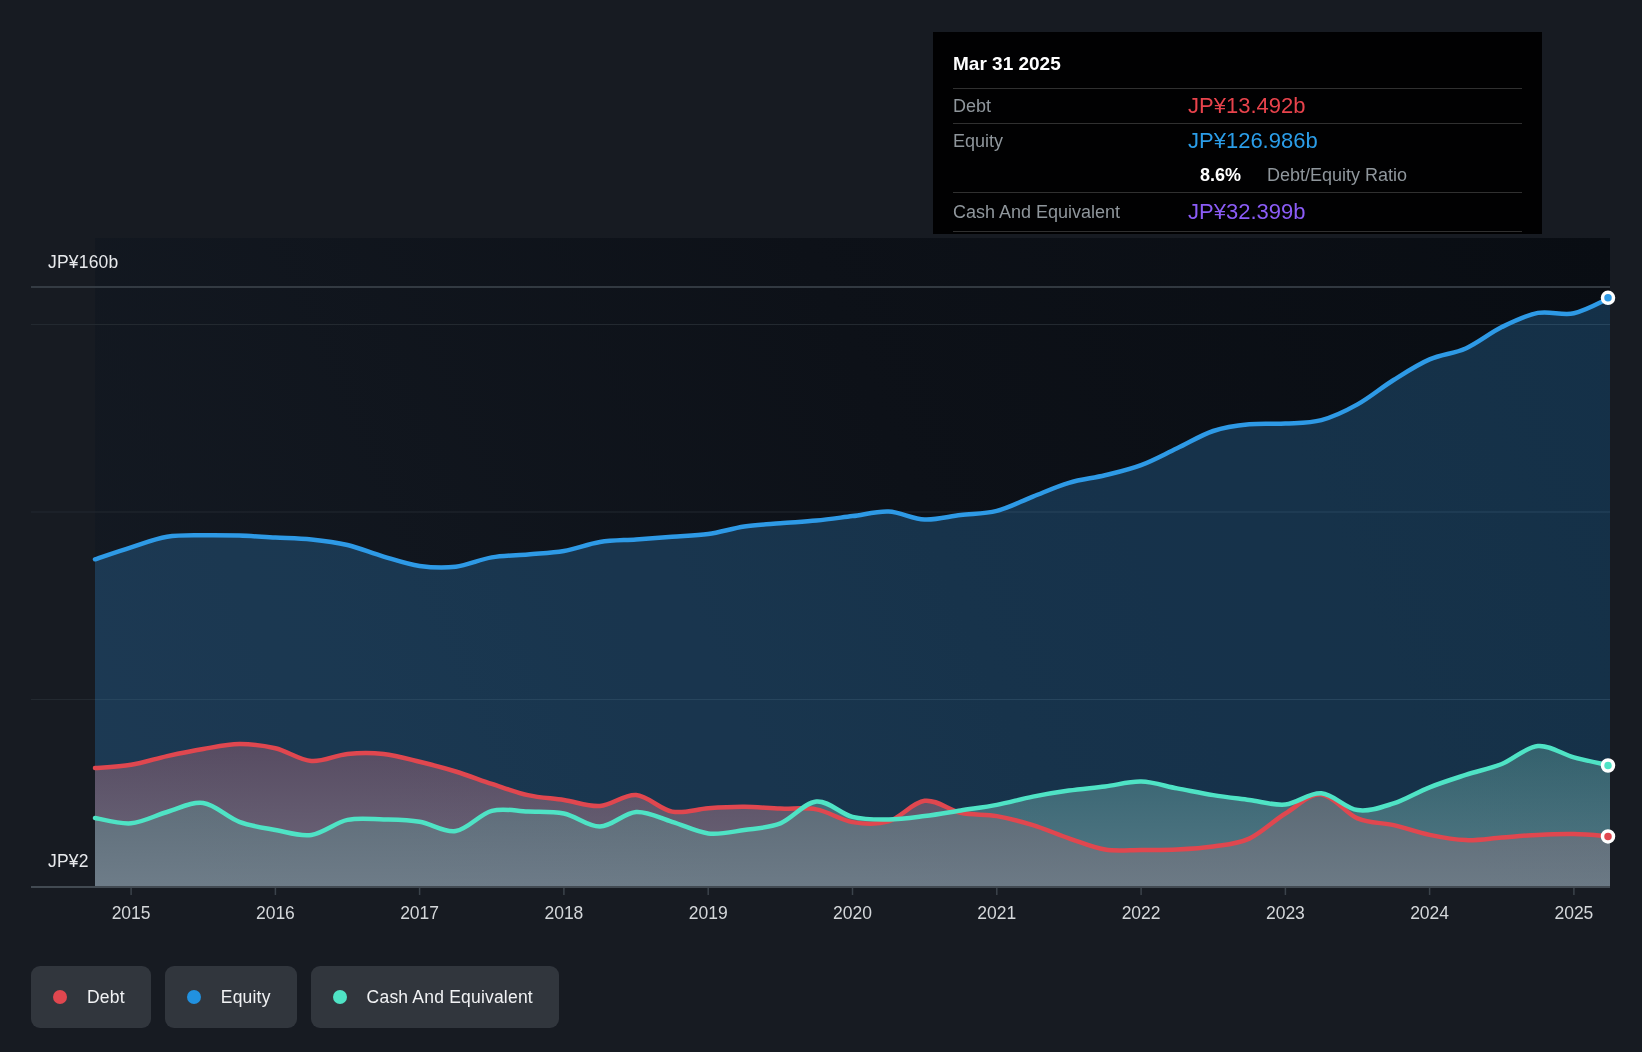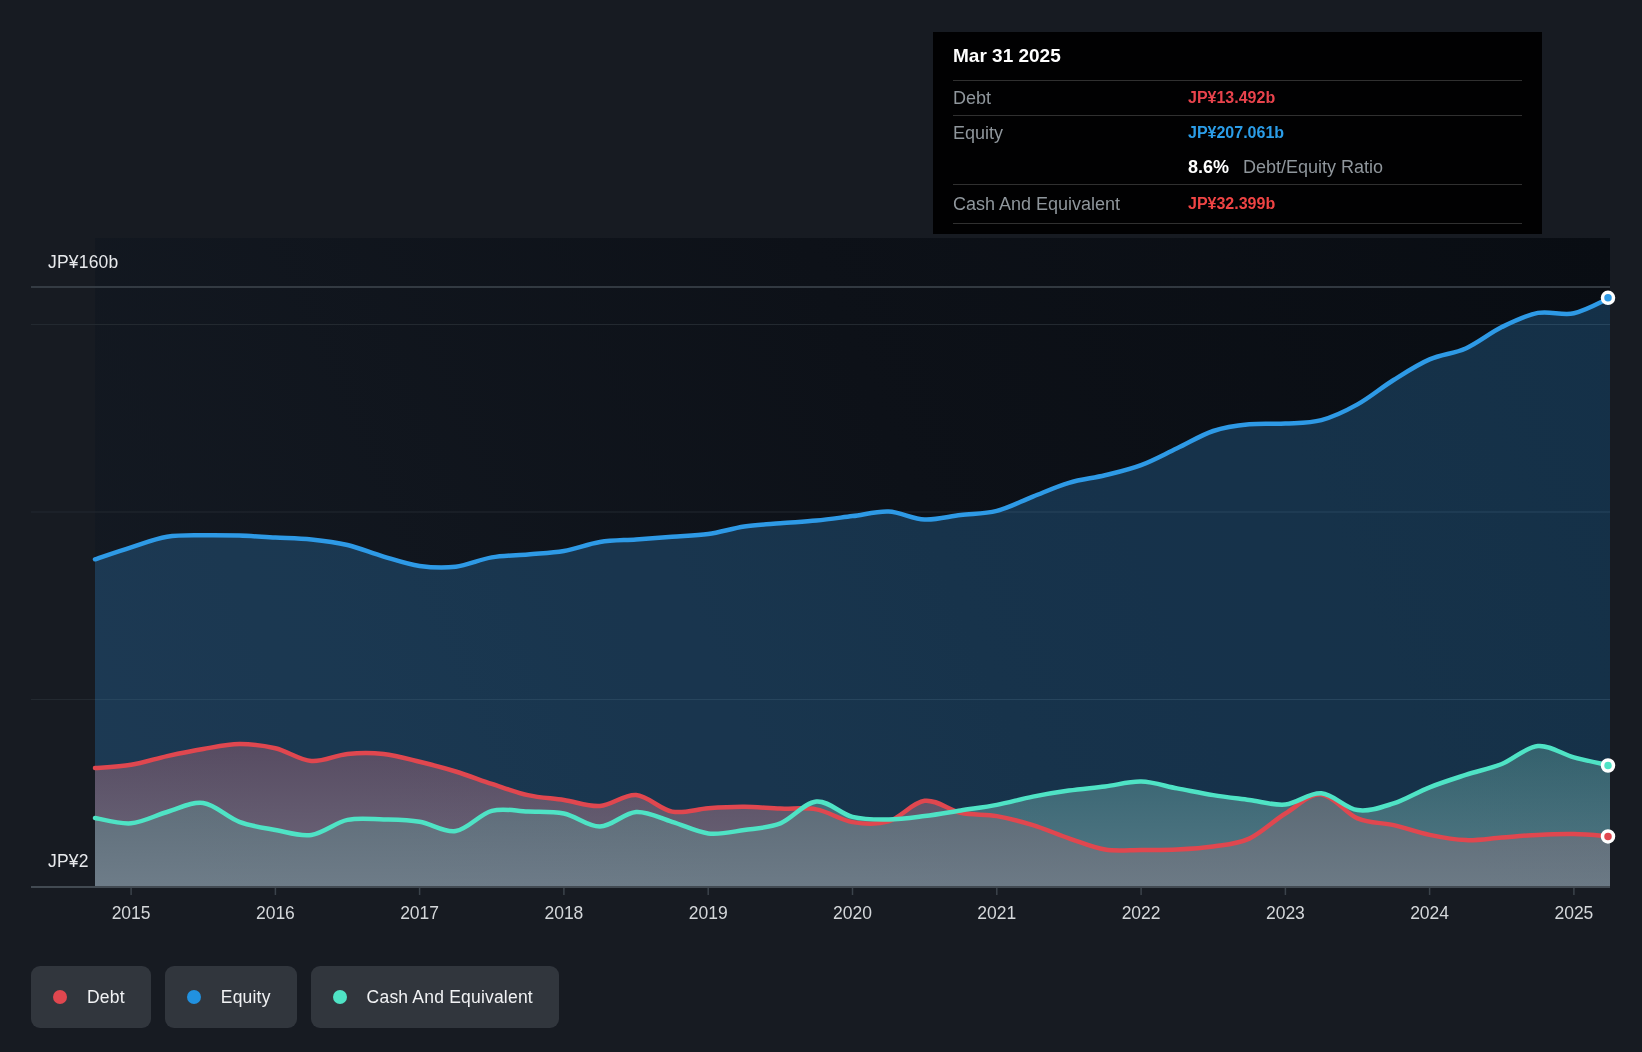--- a/index.html
+++ b/index.html
@@ -16,28 +16,28 @@
   .ylab{
     position:absolute;left:48px;color:#e7e9ec;font-size:17.5px;font-weight:400;
     letter-spacing:.2px;
   }
   #ylab-max{top:252px;}
   #ylab-zero{top:851px;}
 
   
   .tooltip{
     position:absolute;left:933px;top:32px;width:609px;height:202px;
-    background:#010102;color:#fff;box-sizing:border-box;padding:0 20px;
+    background:#010102;color:#fff;box-sizing:border-box;padding:8px 20px;
   }
   .tt-title{height:48px;display:flex;align-items:center;font-size:19px;font-weight:700;color:#ffffff;}
   .tt-row{height:34px;display:flex;align-items:center;border-top:1px solid #303030;}
-  .tt-row.noline{border-top:none;}
+  .tt-row.noline{border-top:none;gap:12px;}
   .tt-row.tall{height:38px;}
   .tt-label{width:235px;color:#8f969c;font-size:18px;flex:none;}
-  .tt-value{font-size:16px;font-weight:700;}
+  .tt-value{font-size:22px;font-weight:400;}
   .tt-ratio-pct{color:#ffffff;font-size:18px;font-weight:700;}
   .tt-ratio-rest{color:#8f969c;font-size:18px;font-weight:400;margin-left:14px;}
   .tt-end{height:13px;border-top:1px solid #303030;}
 
   
   .legend{position:absolute;left:31px;top:966px;display:flex;gap:14px;}
   .pill{
     height:62px;display:flex;align-items:center;gap:20px;
     background:#31363d;border-radius:9px;padding:0 26px 0 22px;cursor:pointer;
   }
@@ -109,30 +109,30 @@
   <div class="ylab" id="ylab-zero">JP¥2</div>
 
   <div class="tooltip">
     <div class="tt-title">Mar 31 2025</div>
     <div class="tt-row">
       <span class="tt-label">Debt</span>
       <span class="tt-value" style="color: rgb(232, 67, 76);">JP¥13.492b</span>
     </div>
     <div class="tt-row">
       <span class="tt-label">Equity</span>
-      <span class="tt-value" style="color: rgb(43, 157, 232);">JP¥207.061b</span>
+      <span class="tt-value" style="color: rgb(43, 157, 232);">JP¥126.986b</span>
     </div>
     <div class="tt-row noline">
       <span class="tt-label"></span>
       <span class="tt-ratio-pct">8.6%</span>
       <span class="tt-ratio-rest">Debt/Equity Ratio</span>
     </div>
     <div class="tt-row tall">
       <span class="tt-label">Cash And Equivalent</span>
-      <span class="tt-value" style="color: #ef4444;">JP¥32.399b</span>
+      <span class="tt-value" style="color: #8b5cf6;">JP¥32.399b</span>
     </div>
     <div class="tt-end"></div>
   </div>
 
   <div class="legend">
       <div class="pill">
         <span class="dot" style="background: rgb(224, 71, 79);"></span>
         <span class="lbl">Debt</span>
       </div>
       <div class="pill">

